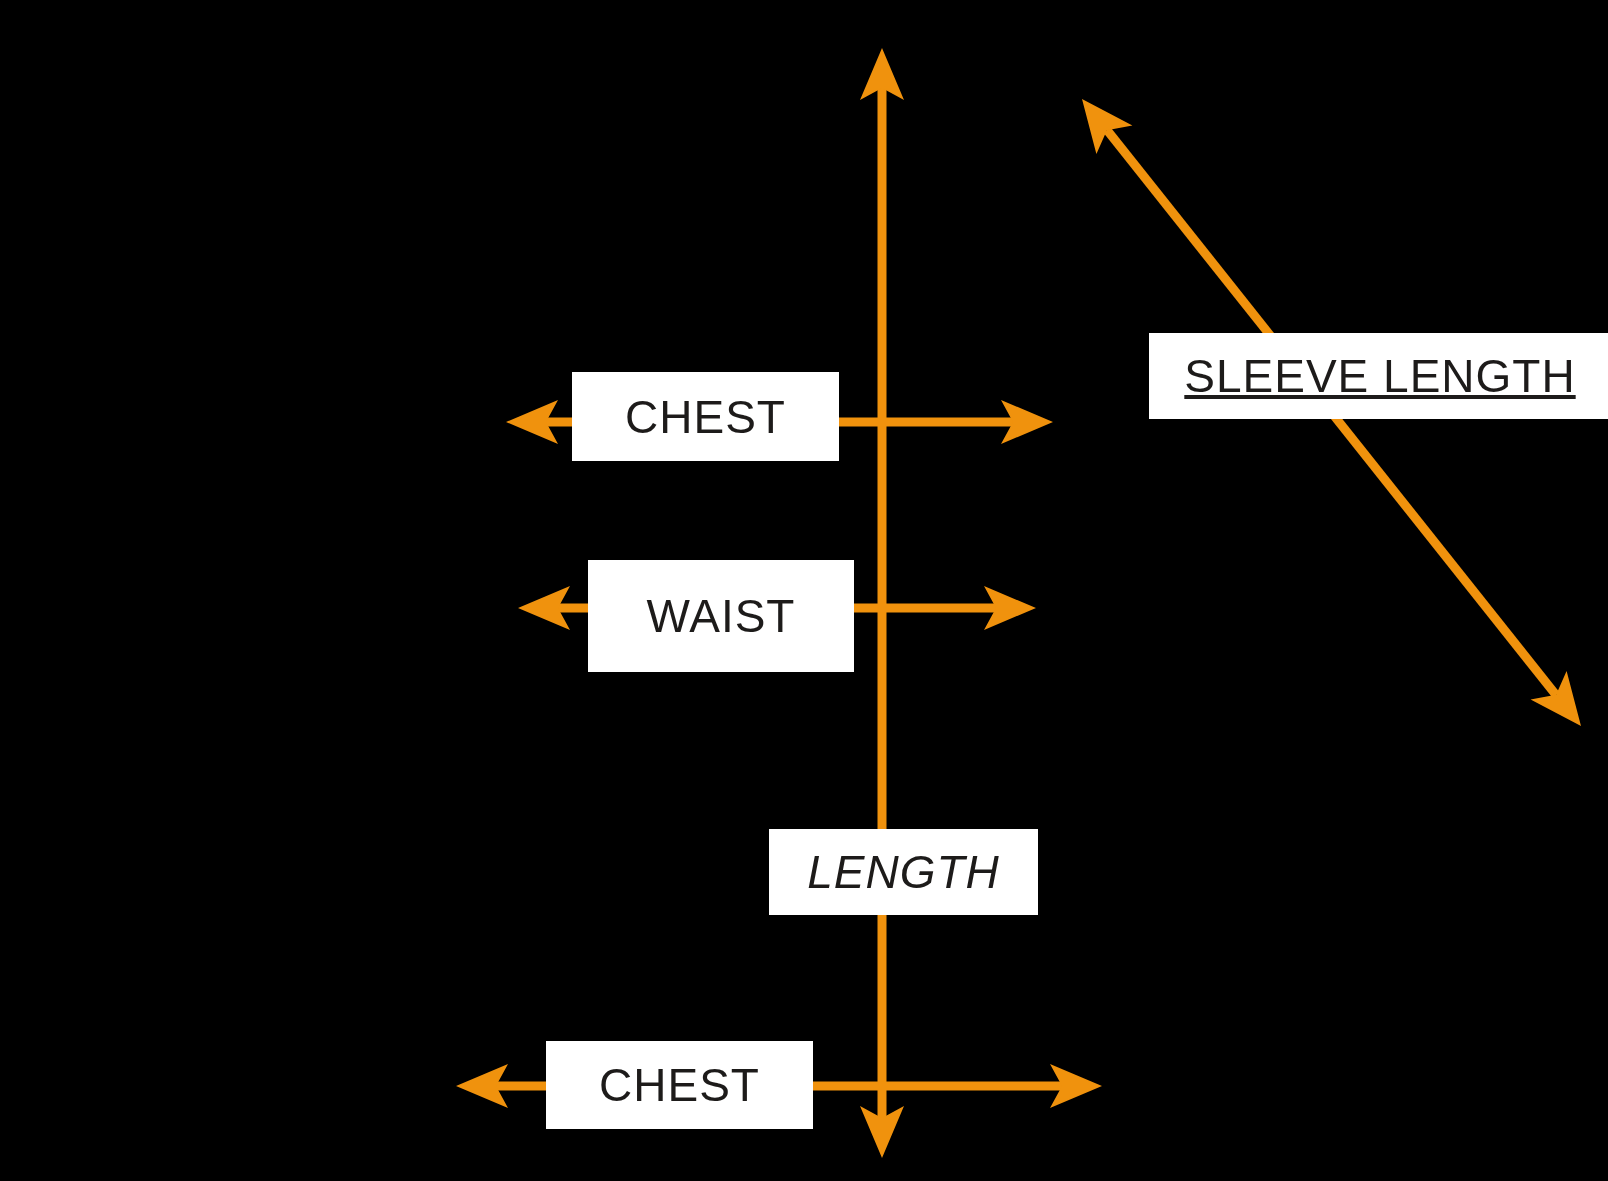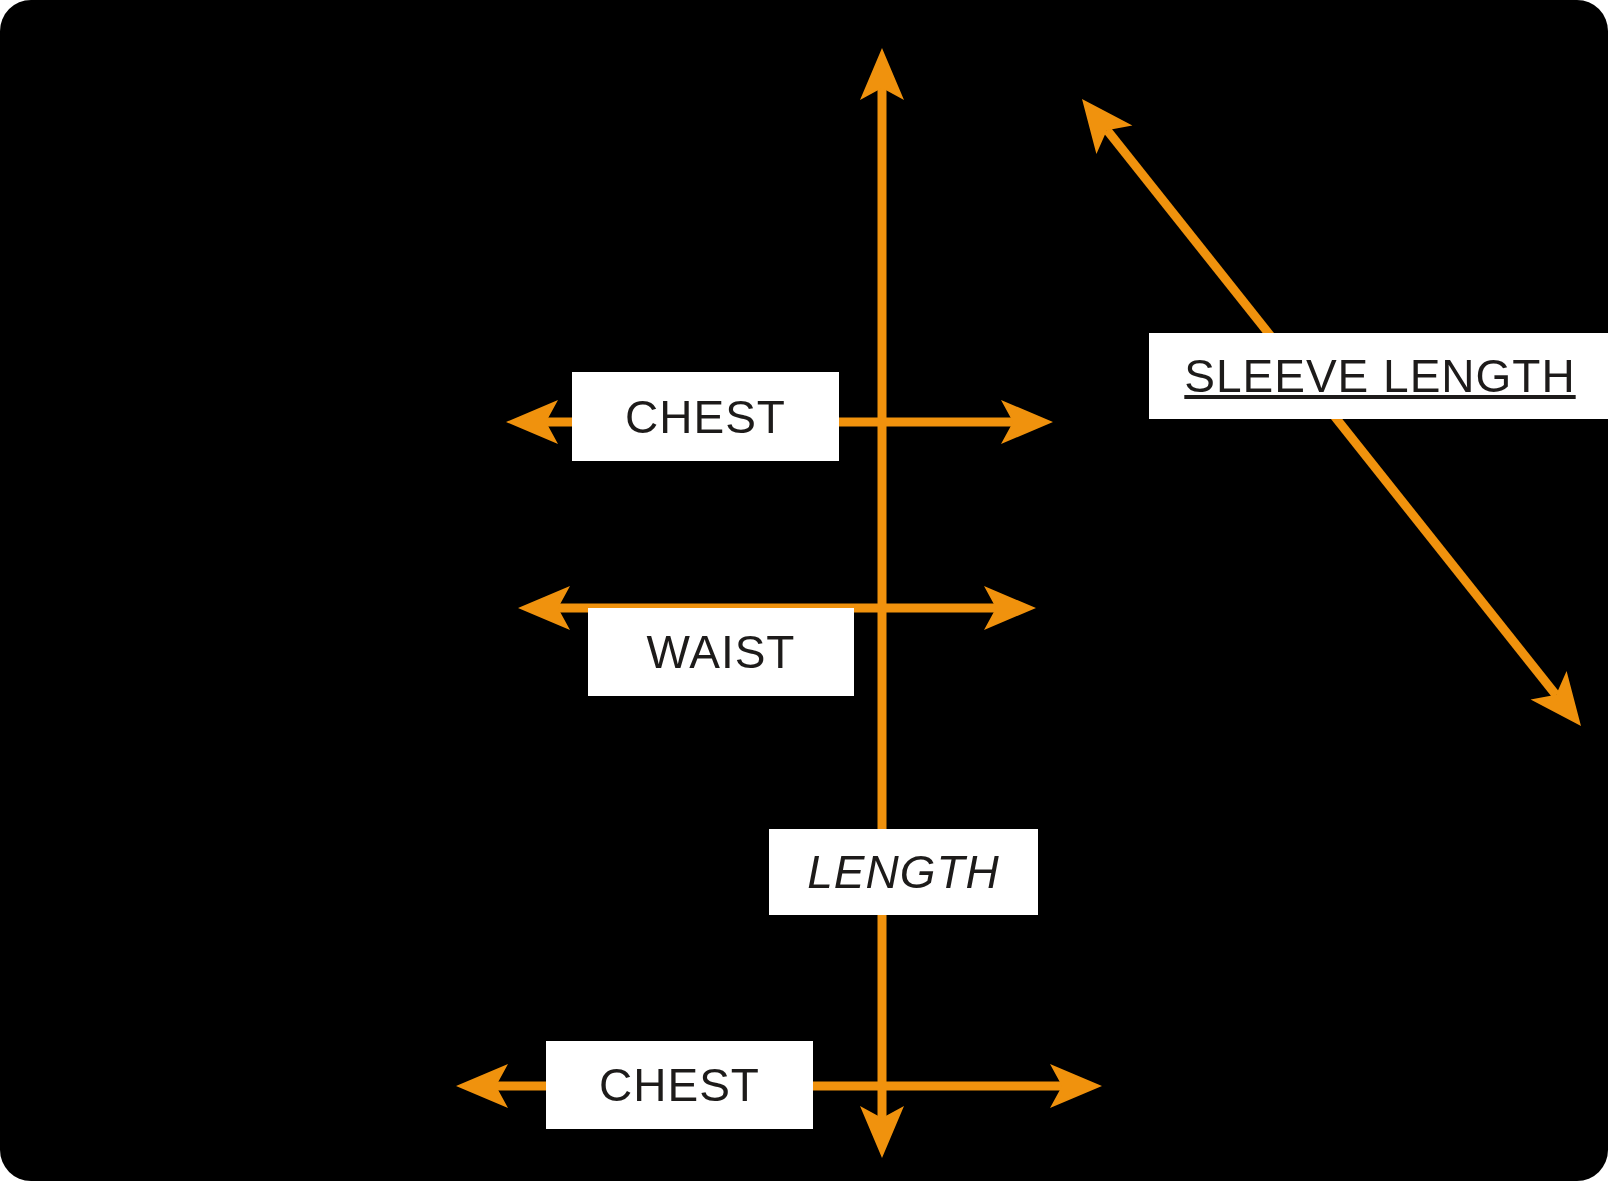--- a/index.html
+++ b/index.html
@@ -6,21 +6,20 @@
     margin: 0;
     padding: 0;
   }
   .canvas {
     position: relative;
     width: 1608px;
     height: 1181px;
     background: var(--background, #000000);
     overflow: hidden;
     font-family: "Liberation Sans", sans-serif;
-    border-radius: 31px;
   }
   .arrows-layer {
     position: absolute;
     left: 0;
     top: 0;
     z-index: 1;
   }
   .shaft {
     stroke: var(--arrow, #F0920D);
     stroke-width: 9;
@@ -36,21 +35,21 @@
     background: var(--label-background, #FFFFFF);
     color: var(--label-text, #1D1B1A);
     display: flex;
     align-items: center;
     justify-content: center;
     font-size: 46px;
     letter-spacing: 1px;
     white-space: nowrap;
   }
   .lbl-chest  { left: 572px;  top: 372px;  width: 267px; height: 89px; }
-  .lbl-waist  { left: 588px;  top: 560px;  width: 266px; height: 88px; margin-top: 48px; }
+  .lbl-waist  { left: 588px;  top: 560px;  width: 266px; height: 112px; }
   .lbl-length { left: 769px;  top: 829px;  width: 269px; height: 86px; font-style: italic; }
   .lbl-bottom { left: 546px;  top: 1041px; width: 267px; height: 88px; }
   .lbl-sleeve { left: 1149px; top: 333px;  width: 462px; height: 86px; text-decoration: underline; }
 </style>
 </head>
 <body>
 
 <div class="canvas">
 
   <svg class="arrows-layer" width="1608" height="1181" viewBox="0 0 1608 1181">

